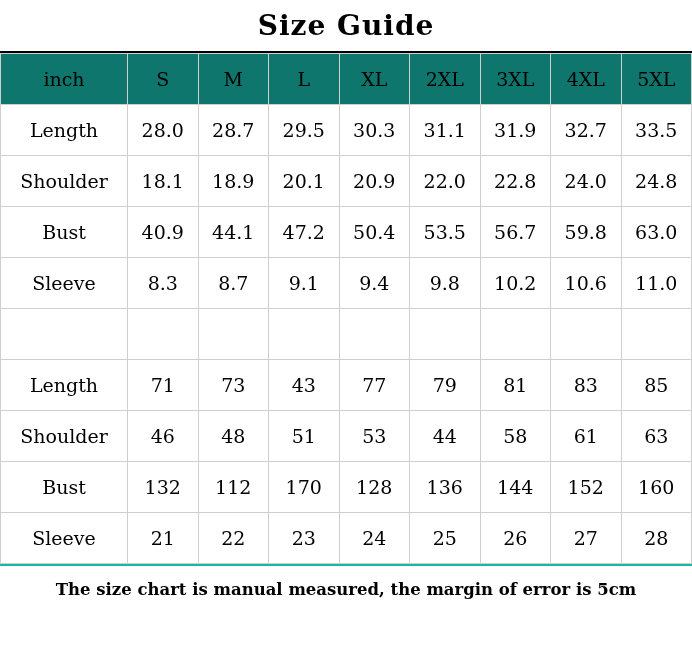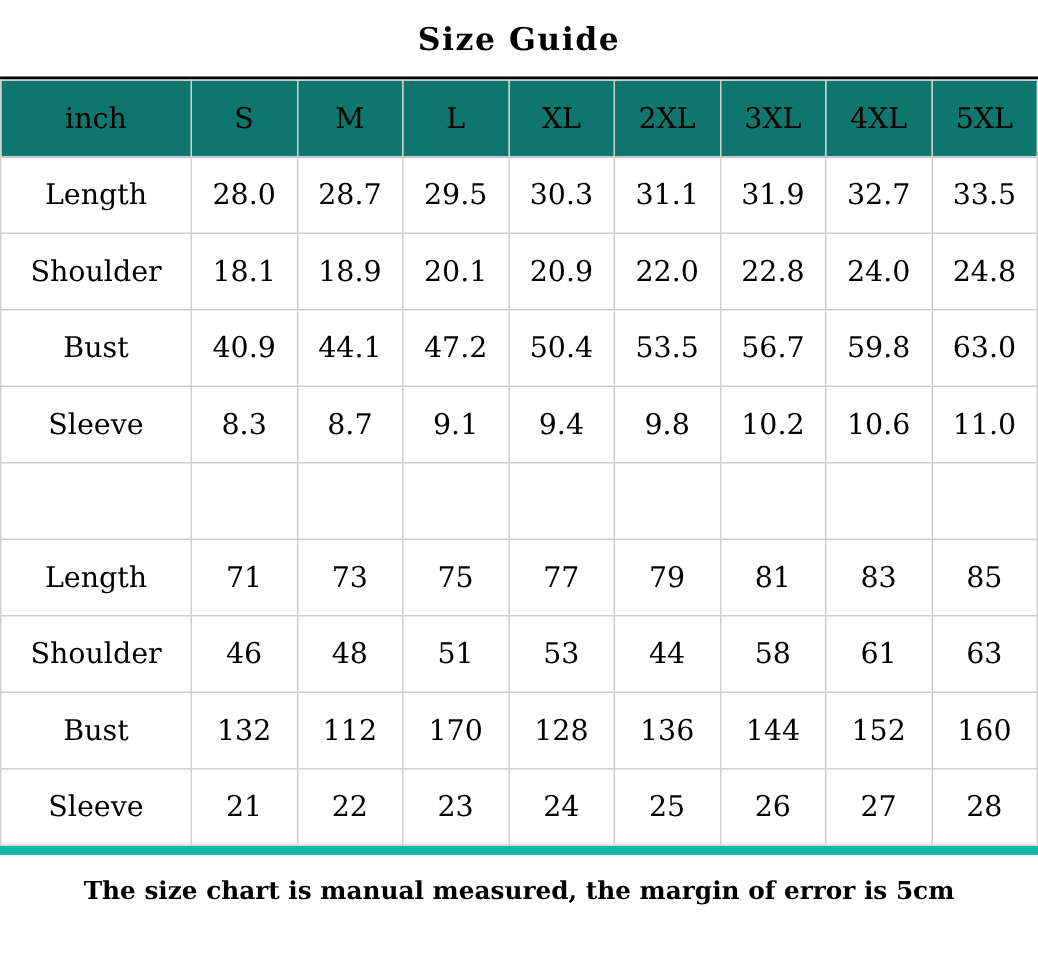--- a/index.html
+++ b/index.html
@@ -22,21 +22,21 @@
     flex-direction: column;
     background: #ffffff;
   }
   .title-row {
     height: 51px;
     display: flex;
     align-items: center;
     justify-content: center;
     font-family: "DejaVu Serif", serif;
     font-weight: bold;
-    font-size: 21px;
+    font-size: 28px;
     letter-spacing: 1px;
     border-bottom: 2px solid #000000;
   }
   table.size-table {
     border-collapse: collapse;
     table-layout: fixed;
     width: 692px;
   }
   table.size-table td {
     border: 1px solid #cfcfcf;
@@ -63,21 +63,21 @@
     border-right: 1px solid #cfcfcf;
     border-top: 1px solid #cfcfcf;
     border-bottom: 1px solid #cfcfcf;
     background: #ffffff;
   }
   .footer-row {
     height: 47px;
     display: flex;
     align-items: center;
     justify-content: center;
-    border-top: 6px solid #14b8a6;
+    border-top: 2px solid #14b8a6;
     font-family: "DejaVu Serif", serif;
     font-weight: bold;
     font-size: 16.5px;
   }
 </style>
 </head>
 <body>
 
 <div class="sheet">
 
@@ -148,21 +148,21 @@
         <td></td>
         <td></td>
         <td></td>
         <td></td>
         <td></td>
       </tr>
       <tr>
         <td class="label-col">Length</td>
         <td>71</td>
         <td>73</td>
-        <td>75</td>
+        <td>43</td>
         <td>77</td>
         <td>79</td>
         <td>81</td>
         <td>83</td>
         <td>85</td>
       </tr>
       <tr>
         <td class="label-col">Shoulder</td>
         <td>46</td>
         <td>48</td>

